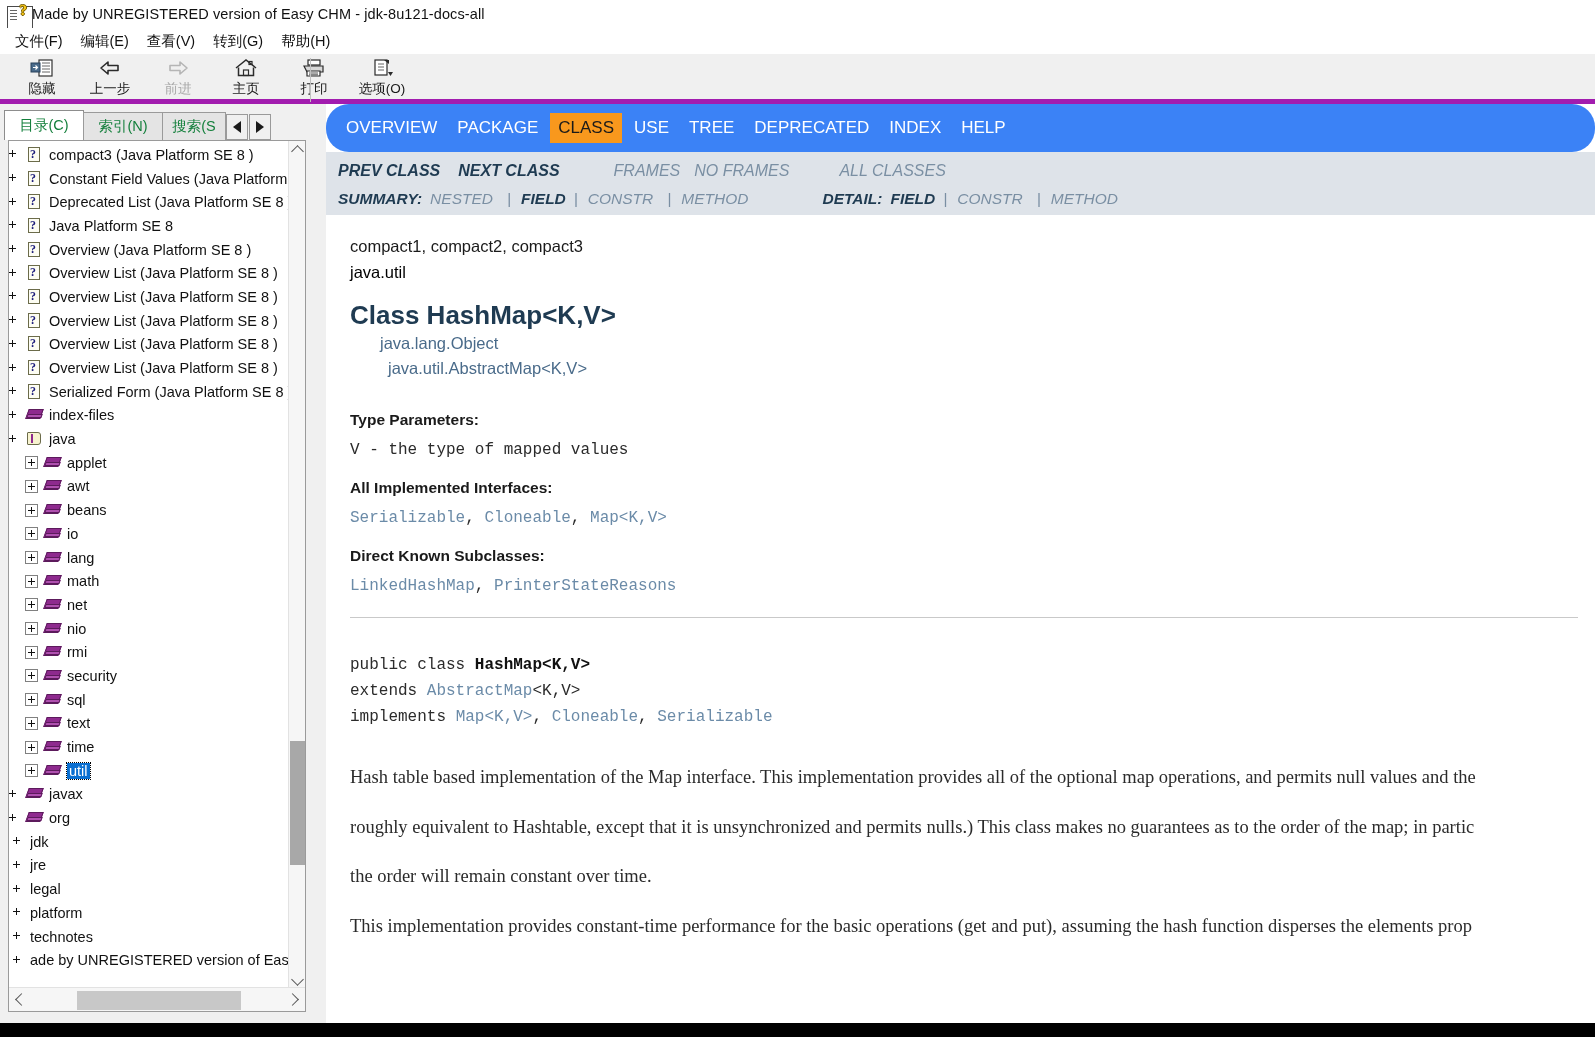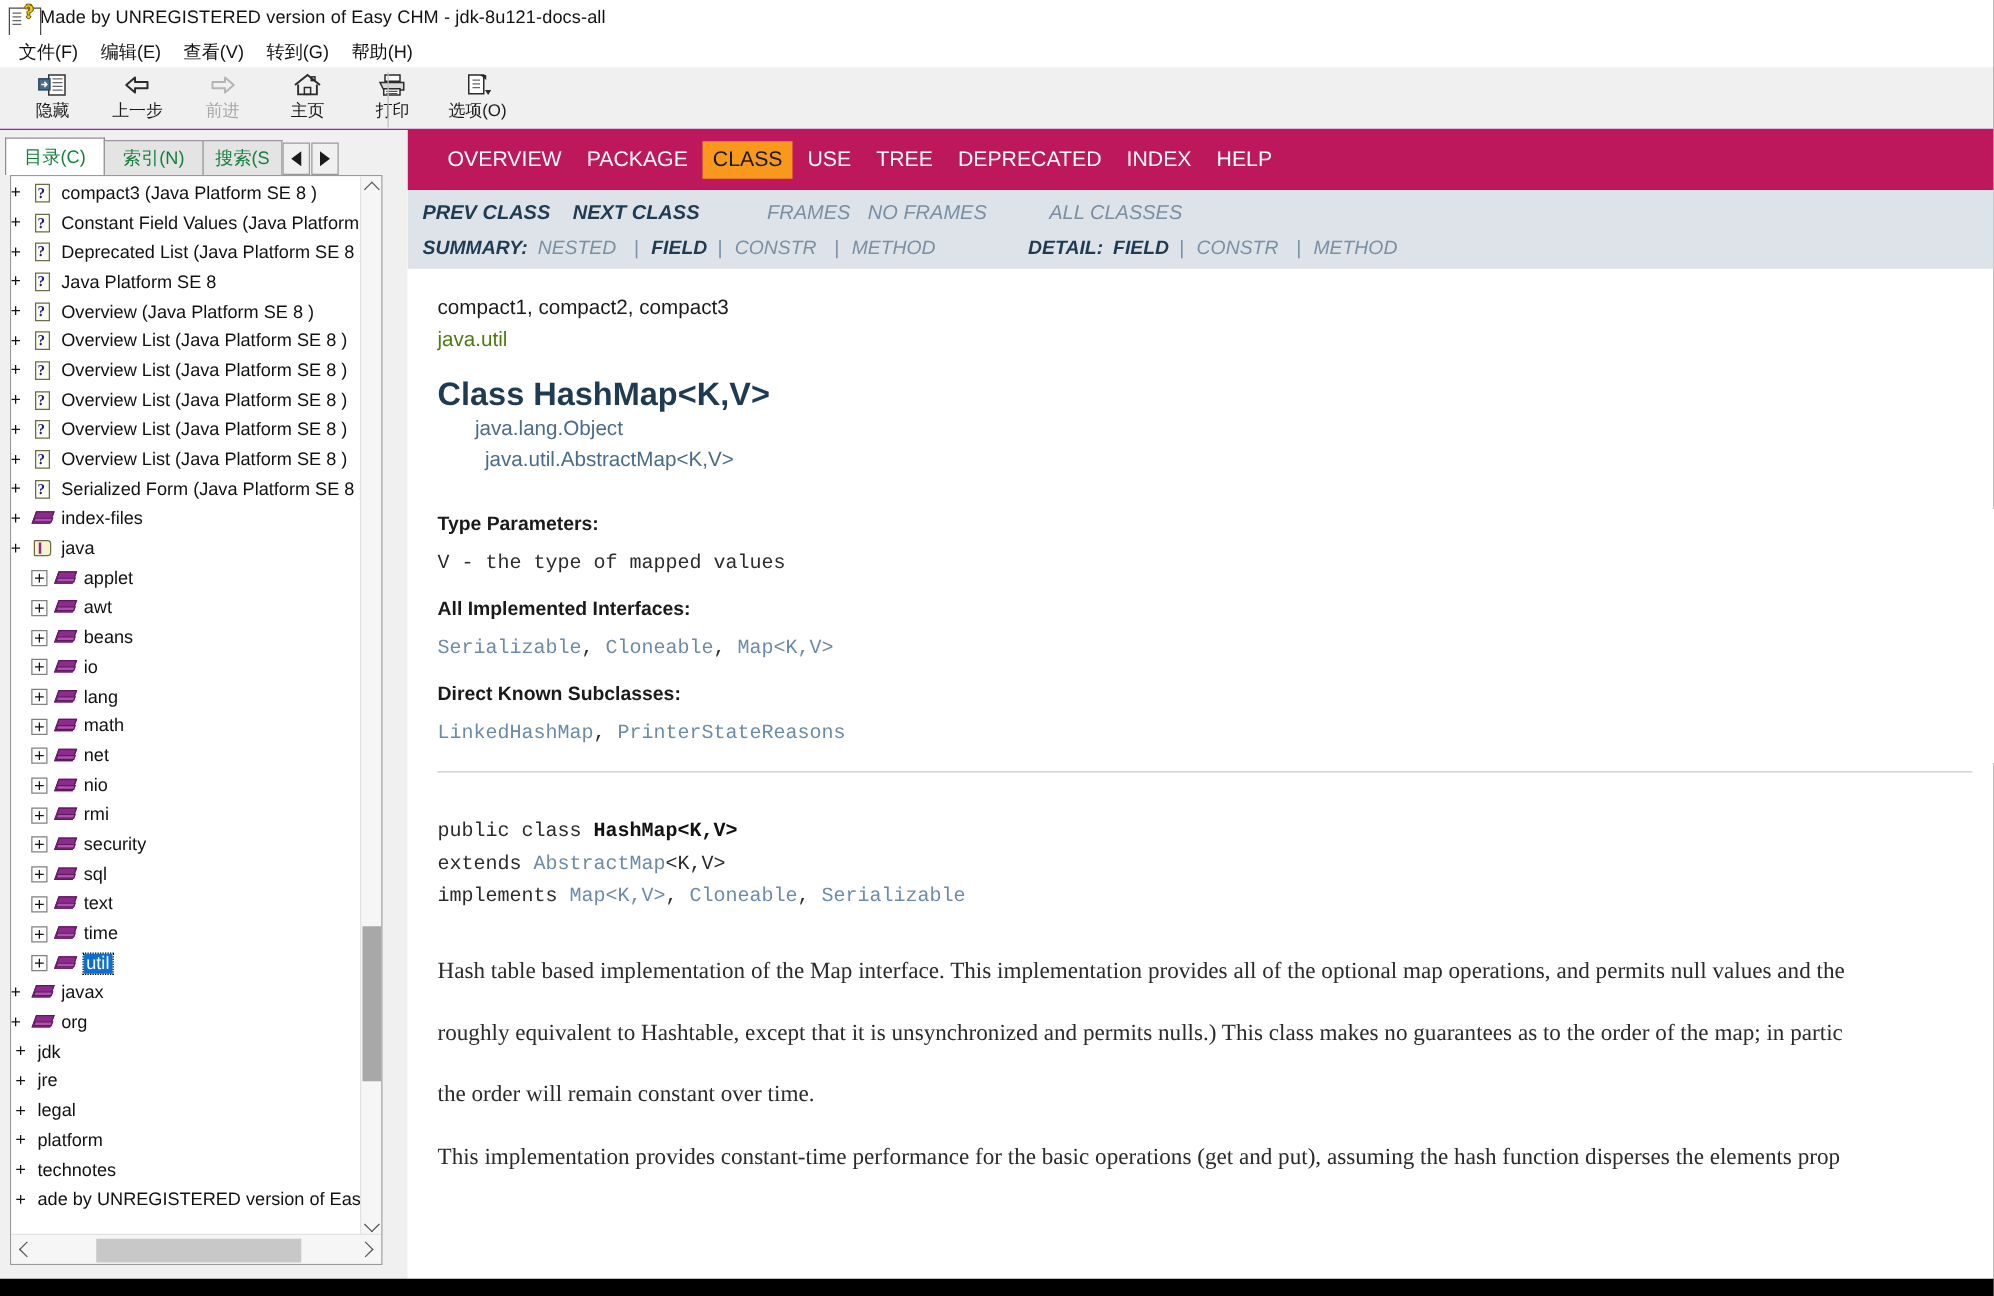--- a/index.html
+++ b/index.html
@@ -54,21 +54,21 @@
   }
   .menu-item {
     font-size: 14.5px; color: #111; padding: 2px 9px; cursor: default;
     white-space: nowrap;
   }
 
   
   .toolbar {
     position: absolute; left: 0; top: 54px; width: 1595px; height: 50px;
     background: #f0f0f0;
-    border-bottom: 1px solid #a21caf;
+    border-bottom: 5px solid #a21caf;
     display: flex; align-items: flex-start; padding-left: 8px;
   }
   .tb-btn {
     width: 68px; height: 48px;
     display: flex; flex-direction: column; align-items: center; justify-content: flex-start;
     padding-top: 3px; cursor: default;
   }
   .tb-btn .ico {
     height: 22px; width: 30px; position: relative;
     display: flex; align-items: center; justify-content: center;
@@ -220,22 +220,22 @@
     position: absolute; left: 312px; top: 104px; width: 14px; height: 919px;
     background: #f0f0f0;
   }
 
   
   .content {
     position: absolute; left: 326px; top: 104px; width: 1269px; height: 919px;
     background: #ffffff; overflow: hidden;
   }
   .navbar {
-    height: 48px; background: #be185d;
-    display: flex; align-items: center; padding-left: 24px;
+    height: 48px; background: #3b82f6;
+    display: flex; align-items: center; padding-left: 12px; border-radius: 23px;
   }
   .navbar .nitem {
     font-size: 17px; color: #ffffff; padding: 5px 8px; margin-right: 4px;
     cursor: default; white-space: nowrap;
   }
   .navbar .nitem.active {
     background: #f8981d; color: #1a1a1a;
   }
   .subnav {
     background: #dee3e9; padding: 5px 12px 2px 12px; font-style: italic;
@@ -251,21 +251,21 @@
   .s-sep { color: #7a8fa3; margin-right: 10px; }
   .s-lead { color: #1f3b52; font-weight: bold; margin-right: 8px; white-space: nowrap; }
   .gap-l { margin-left: 36px; }
   .gap-xl { margin-left: 60px; }
 
   .doc {
     padding: 22px 0 0 24px;
     width: 1269px;
   }
   .subtitle { font-size: 16.5px; color: #1a1a1a; margin-bottom: 7px; }
-  .pkgname { font-size: 16.5px; color: #4d7c0f; margin-bottom: 18px; }
+  .pkgname { font-size: 16.5px; color: #000000; margin-bottom: 18px; }
   h2.classtitle {
     font-size: 26px; color: #1f3b52; font-weight: bold; 
   }
   .inherit { font-size: 16.5px; line-height: 25px; margin-bottom: 30px; }
   .inherit a { color: #4a6b8a; text-decoration: none; }
   .inherit .l1 { padding-left: 0; margin-left: 30px; }
   .inherit .l2 { padding-left: 38px; }
   .inherit .l3 { padding-left: 74px; color: #1a1a1a; }
   .sect-h {
     font-size: 15.5px; font-weight: bold; color: #1a1a1a; margin: 18px 0 12px 0;

